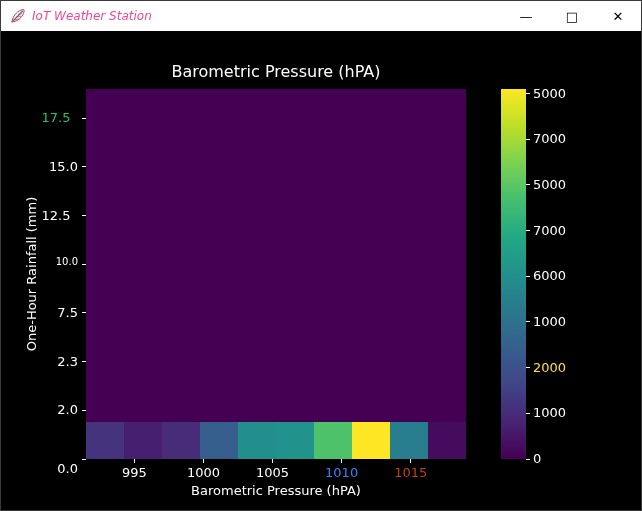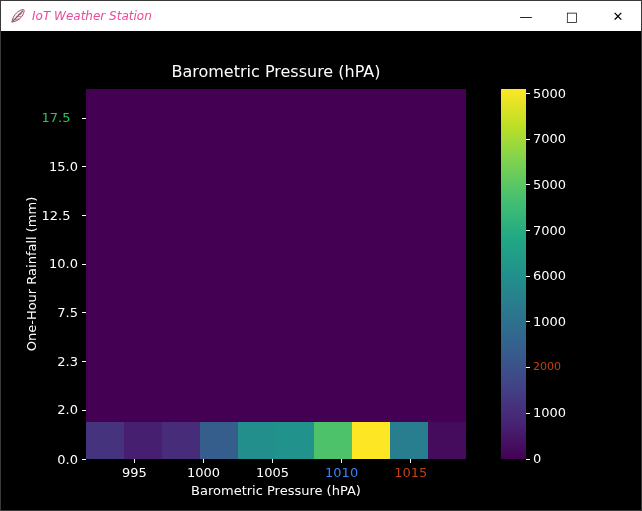--- a/index.html
+++ b/index.html
@@ -177,41 +177,41 @@
       <div style="position: absolute; left: 108.364px; top: 434px; width: 50px; text-align: center; font-size: 13px; color: rgb(255, 255, 255);">995</div>
       <div style="position: absolute; left: 201.955px; top: 428px; width: 1px; height: 4px; background: rgb(255, 255, 255);"></div>
       <div style="position: absolute; left: 177.455px; top: 434px; width: 50px; text-align: center; font-size: 13px; color: rgb(255, 255, 255);">1000</div>
       <div style="position: absolute; left: 271.045px; top: 428px; width: 1px; height: 4px; background: rgb(255, 255, 255);"></div>
       <div style="position: absolute; left: 246.545px; top: 434px; width: 50px; text-align: center; font-size: 13px; color: rgb(255, 255, 255);">1005</div>
       <div style="position: absolute; left: 340.136px; top: 428px; width: 1px; height: 4px; background: rgb(255, 255, 255);"></div>
       <div style="position: absolute; left: 315.636px; top: 434px; width: 50px; text-align: center; font-size: 13px; color: #3b82f6;">1010</div>
       <div style="position: absolute; left: 409.227px; top: 428px; width: 1px; height: 4px; background: rgb(255, 255, 255);"></div>
       <div style="position: absolute; left: 384.727px; top: 434px; width: 50px; text-align: center; font-size: 13px; color: #c2410c;">1015</div>
       <div style="position: absolute; left: 81px; top: 427.5px; width: 4px; height: 1px; background: rgb(255, 255, 255);"></div>
-      <div style="position: absolute; left: 33px; top: 421px; width: 44px; text-align: right; font-size: 13px; color: rgb(255, 255, 255);">0.0</div>
+      <div style="position: absolute; left: 33px; top: 430px; width: 44px; text-align: right; font-size: 13px; color: rgb(255, 255, 255);">0.0</div>
       <div style="position: absolute; left: 81px; top: 378.816px; width: 4px; height: 1px; background: rgb(255, 255, 255);"></div>
       <div style="position: absolute; left: 33px; top: 371.316px; width: 44px; text-align: right; font-size: 13px; color: rgb(255, 255, 255);">2.0</div>
       <div style="position: absolute; left: 81px; top: 330.132px; width: 4px; height: 1px; background: rgb(255, 255, 255);"></div>
       <div style="position: absolute; left: 33px; top: 322.632px; width: 44px; text-align: right; font-size: 13px; color: rgb(255, 255, 255);">2.3</div>
       <div style="position: absolute; left: 81px; top: 281.447px; width: 4px; height: 1px; background: rgb(255, 255, 255);"></div>
       <div style="position: absolute; left: 33px; top: 273.947px; width: 44px; text-align: right; font-size: 13px; color: rgb(255, 255, 255);">7.5</div>
       <div style="position: absolute; left: 81px; top: 232.763px; width: 4px; height: 1px; background: rgb(255, 255, 255);"></div>
-      <div style="position: absolute; left: 33px; top: 225.263px; width: 44px; text-align: right; font-size: 13px; color: rgb(255, 255, 255);">10.0</div>
+      <div style="position: absolute; left: 33px; top: 225.263px; width: 44px; text-align: right; font-size: 10px; color: rgb(255, 255, 255);">10.0</div>
       <div style="position: absolute; left: 81px; top: 184.079px; width: 4px; height: 1px; background: rgb(255, 255, 255);"></div>
       <div style="position: absolute; left: 33px; top: 176.579px; width: 44px; text-align: center; font-size: 13px; color: rgb(255, 255, 255);">12.5</div>
       <div style="position: absolute; left: 81px; top: 135.395px; width: 4px; height: 1px; background: rgb(255, 255, 255);"></div>
       <div style="position: absolute; left: 33px; top: 127.895px; width: 44px; text-align: right; font-size: 13px; color: rgb(255, 255, 255);">15.0</div>
       <div style="position: absolute; left: 81px; top: 86.7105px; width: 4px; height: 1px; background: rgb(255, 255, 255);"></div>
       <div style="position: absolute; left: 33px; top: 79.2105px; width: 44px; text-align: center; font-size: 13px; color: #22c55e;">17.5</div>
       <div style="position: absolute; left: 525px; top: 427.5px; width: 4px; height: 1px; background: rgb(255, 255, 255);"></div>
       <div style="position: absolute; left: 532px; top: 420px; font-size: 13px; color: rgb(255, 255, 255);">0</div>
       <div style="position: absolute; left: 525px; top: 381.821px; width: 4px; height: 1px; background: rgb(255, 255, 255);"></div>
       <div style="position: absolute; left: 532px; top: 374.321px; font-size: 13px; color: rgb(255, 255, 255);">1000</div>
       <div style="position: absolute; left: 525px; top: 336.142px; width: 4px; height: 1px; background: rgb(255, 255, 255);"></div>
-      <div style="position: absolute; left: 532px; top: 328.642px; font-size: 11px; color: #c2410c;">2000</div>
+      <div style="position: absolute; left: 532px; top: 328.642px; font-size: 13px; color: #fde047;">2000</div>
       <div style="position: absolute; left: 525px; top: 290.463px; width: 4px; height: 1px; background: rgb(255, 255, 255);"></div>
       <div style="position: absolute; left: 532px; top: 282.963px; font-size: 13px; color: rgb(255, 255, 255);">1000</div>
       <div style="position: absolute; left: 525px; top: 244.784px; width: 4px; height: 1px; background: rgb(255, 255, 255);"></div>
       <div style="position: absolute; left: 532px; top: 237.284px; font-size: 13px; color: rgb(255, 255, 255);">6000</div>
       <div style="position: absolute; left: 525px; top: 199.105px; width: 4px; height: 1px; background: rgb(255, 255, 255);"></div>
       <div style="position: absolute; left: 532px; top: 191.605px; font-size: 13px; color: rgb(255, 255, 255);">7000</div>
       <div style="position: absolute; left: 525px; top: 153.426px; width: 4px; height: 1px; background: rgb(255, 255, 255);"></div>
       <div style="position: absolute; left: 532px; top: 145.926px; font-size: 13px; color: rgb(255, 255, 255);">5000</div>
       <div style="position: absolute; left: 525px; top: 107.747px; width: 4px; height: 1px; background: rgb(255, 255, 255);"></div>
       <div style="position: absolute; left: 532px; top: 100.247px; font-size: 13px; color: rgb(255, 255, 255);">7000</div>

